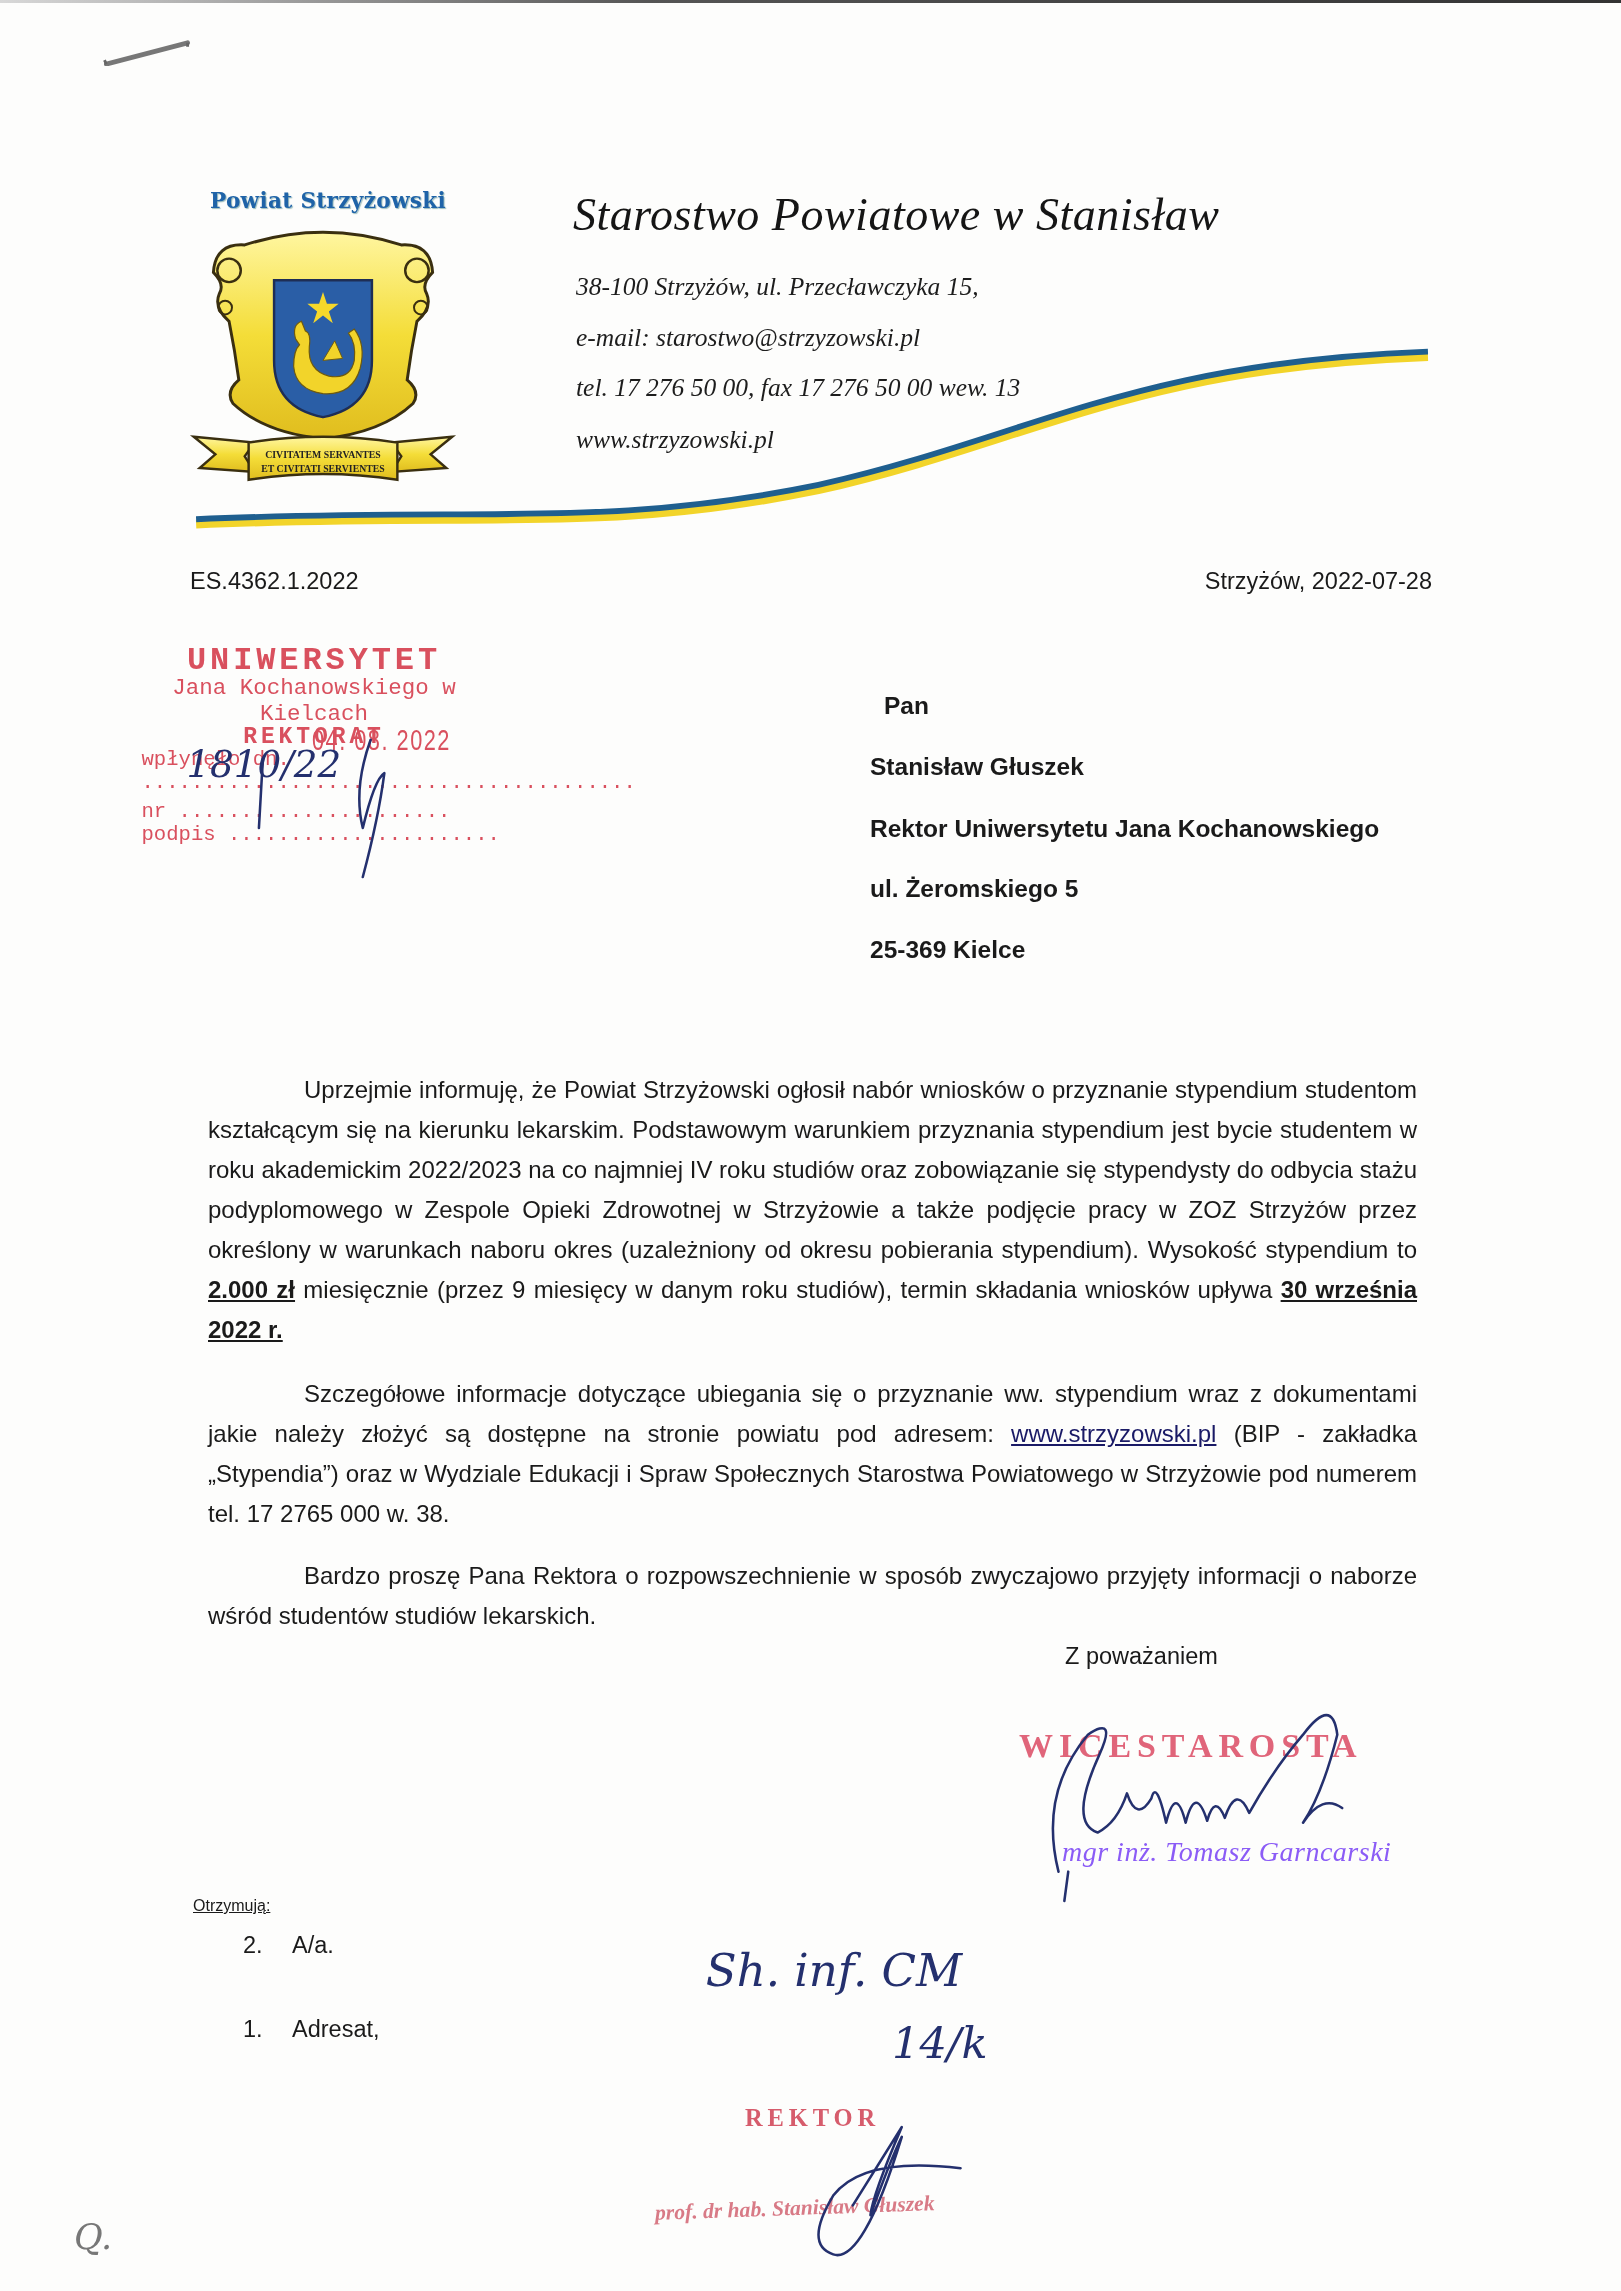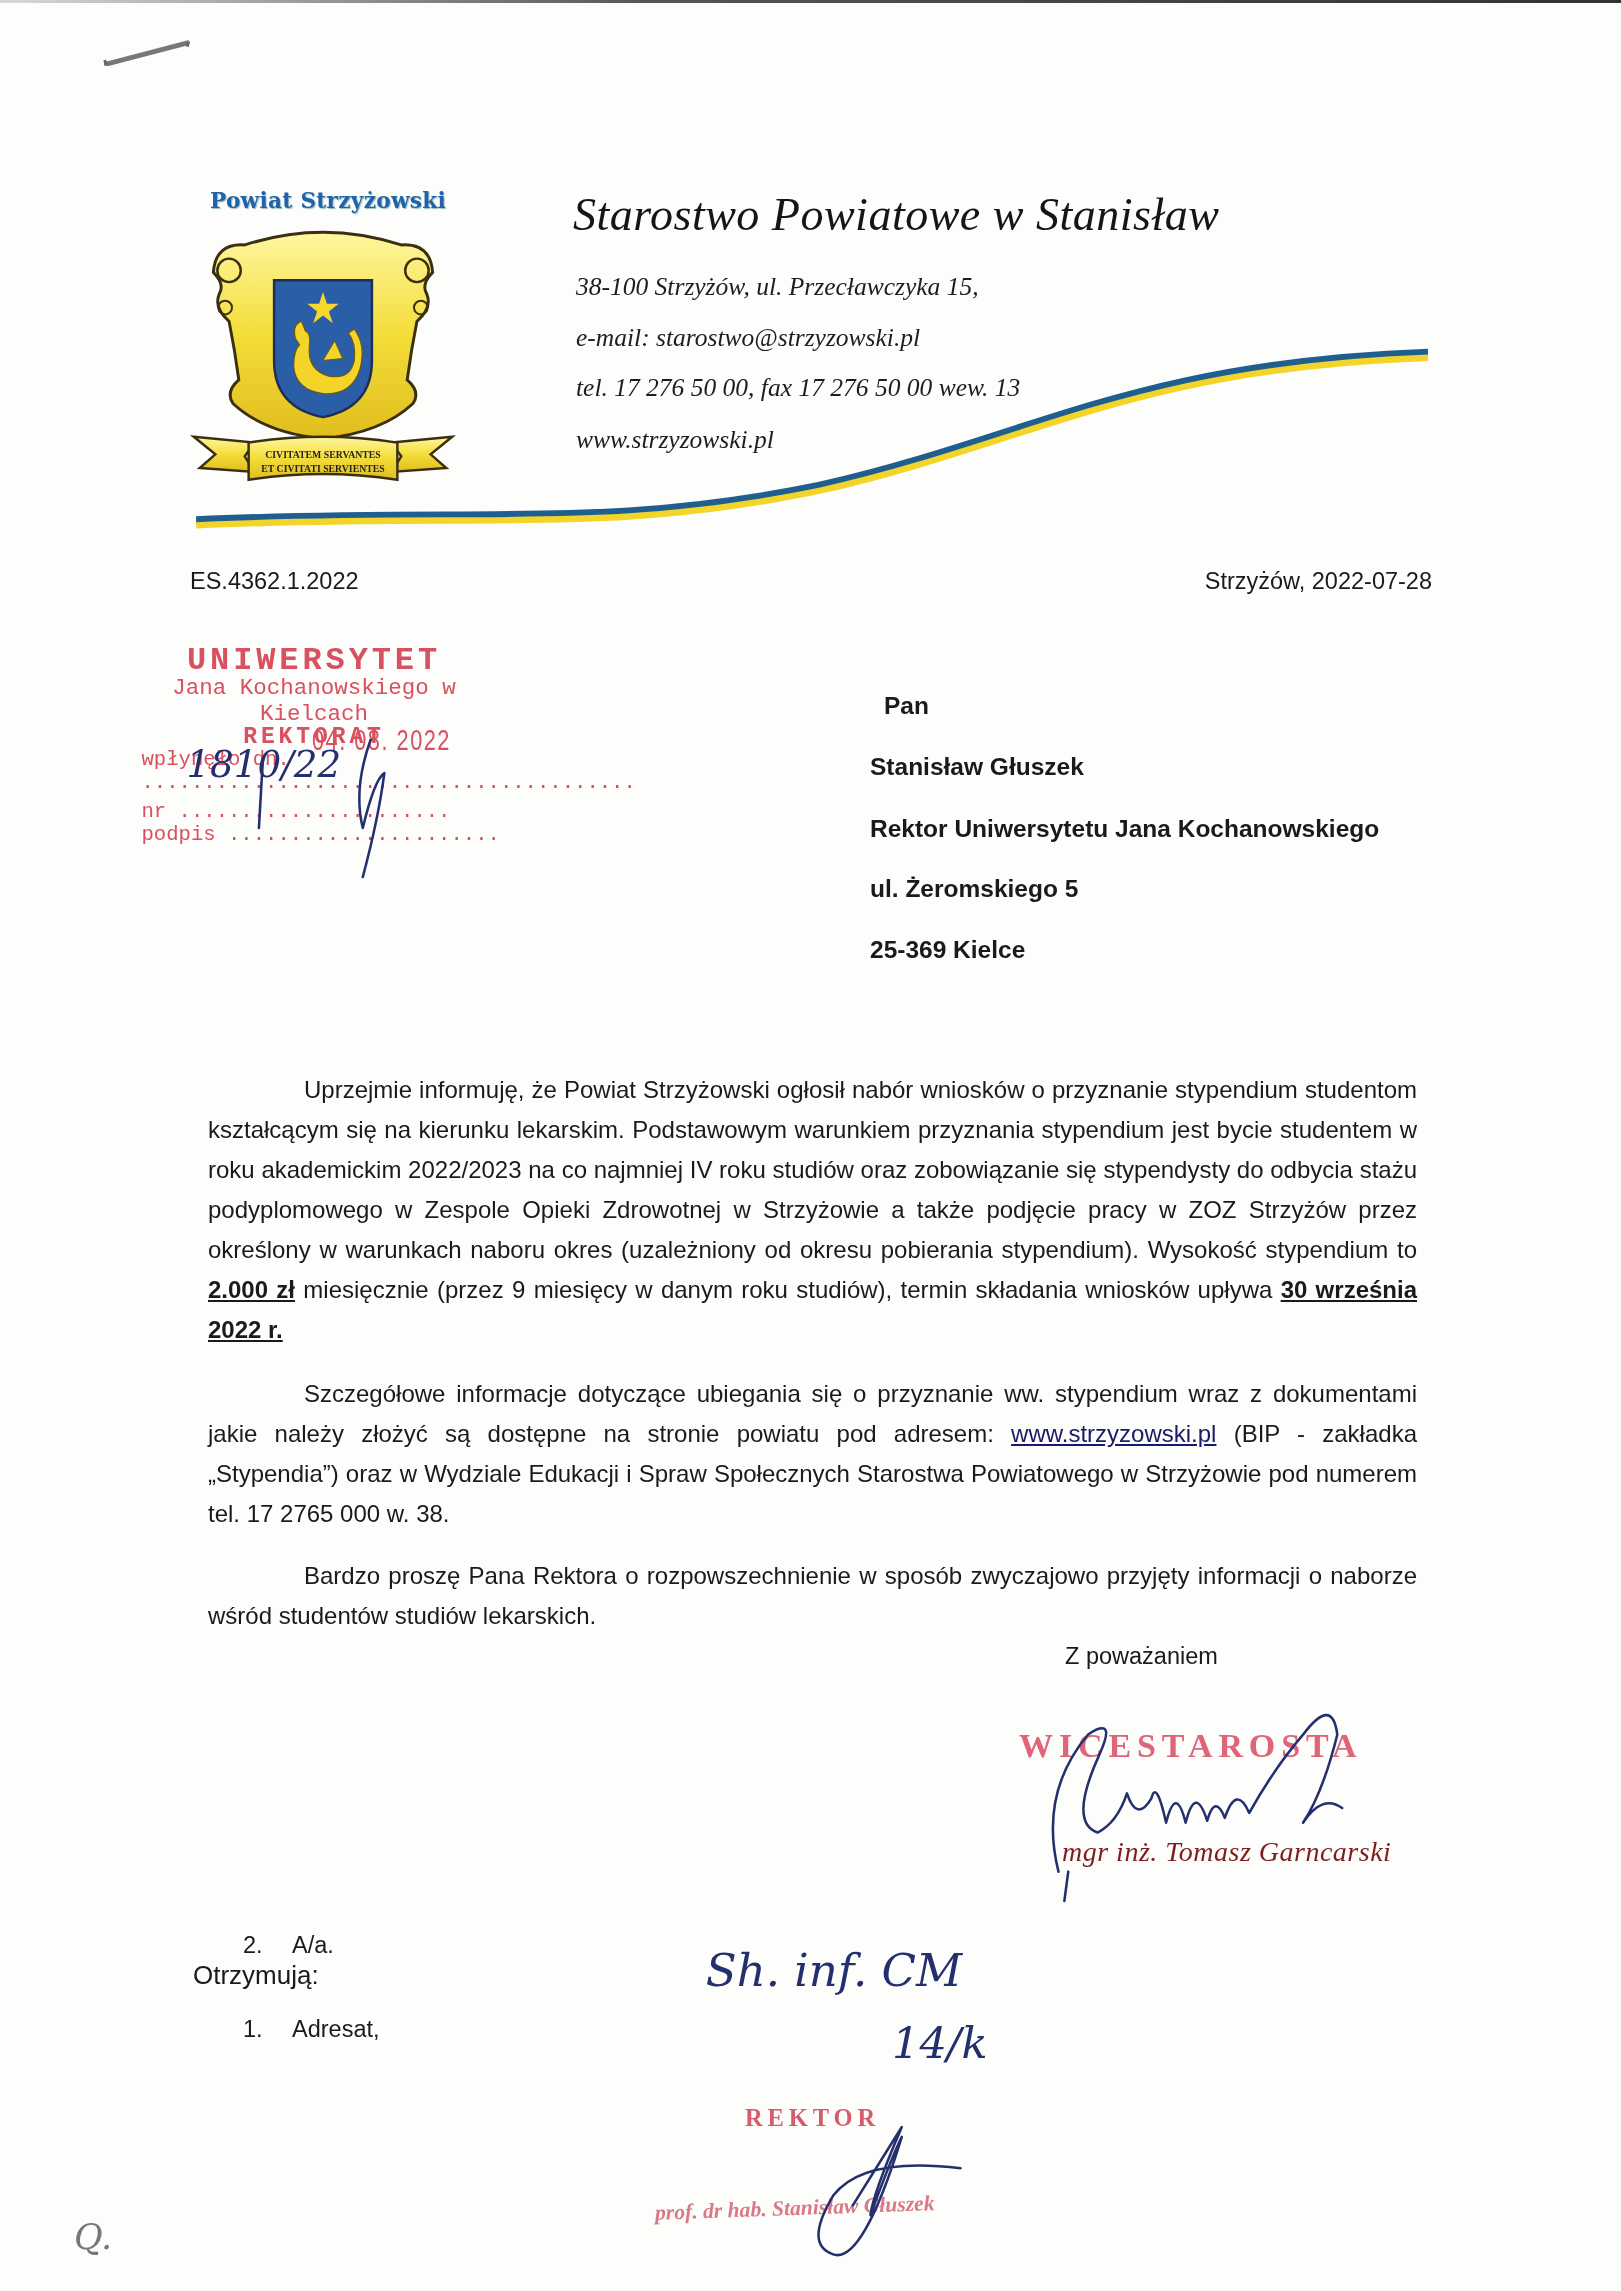--- a/index.html
+++ b/index.html
@@ -50,23 +50,23 @@
   .stamp-red { color: #d9505e; font-family: Liberation Mono, monospace; }
   .uni-stamp { left: 118px; top: 642px; width: 392px; text-align: center; }
   .uni-stamp .l1 { font-size: 32px; font-weight: bold; letter-spacing: 3.9px; display:block; }
   .uni-stamp .l2 { font-size: 22.5px; display:block; margin-top:-3.9px; }
   .uni-stamp .l3 { font-size: 23px; font-weight: bold; letter-spacing: 3.9px; display:block; margin-top: -2.9px; }
   .uni-stamp .l4 { font-size: 20.6px; display:block; text-align:left; margin-left: 23.5px; margin-top: -2px; }
   .uni-stamp .l5 { font-size: 20.6px; display:block; text-align:left; margin-left: 23.5px; margin-top: 5.9px; }
   .stamp-date { left: 312px; top: 724px; font-family: "Liberation Sans Narrow","Liberation Sans", sans-serif; font-size: 29px; color: #d9505e; letter-spacing: 2px; transform: scaleX(0.75); transform-origin: left; }
 
   .vice-title { left: 1019px; top: 1727px; font-family: "Liberation Serif", serif; font-weight: bold; font-size: 34px; letter-spacing: 5.9px; color: #e0657a; }
-  .vice-name { left: 1062px; top: 1836px; font-family: "Liberation Serif", serif; font-style: italic; font-size: 28px; color: #7f1d1d; letter-spacing: 0.5px; }
+  .vice-name { left: 1062px; top: 1836px; font-family: "Liberation Serif", serif; font-style: italic; font-size: 28px; color: #8b5cf6; letter-spacing: 0.5px; }
 
-  .recipients-title { left: 193px; top: 1960px; font-size: 26px; }
+  .recipients-title { left: 193px; top: 1897px; font-size: 16px; text-decoration: underline; }
   .recip { left: 243px; font-size: 23.5px; }
   .r1 { top: 2016px; } .r2 { top: 1932px; }
   .recip .num { display: inline-block; width: 49px; }
 
   .rektor-title { left: 745px; top: 2104px; font-family: "Liberation Serif", serif; font-weight: bold; font-size: 24.5px; letter-spacing: 4.9px; color: #d65c6c; }
   .rektor-name { left: 655px; top: 2196px; font-family: "Liberation Serif", serif; font-style: italic; font-weight: bold; font-size: 21.6px; color: #d87a86; transform: rotate(-2deg); }
 
   svg.hand { position: absolute; overflow: visible; }
   .ink { fill: none; stroke: #24306e; stroke-width: 2.6; stroke-linecap: round; stroke-linejoin: round; }
   .hand-text { font-family: "DejaVu Serif", serif; font-style: italic; fill: #24306e; }

